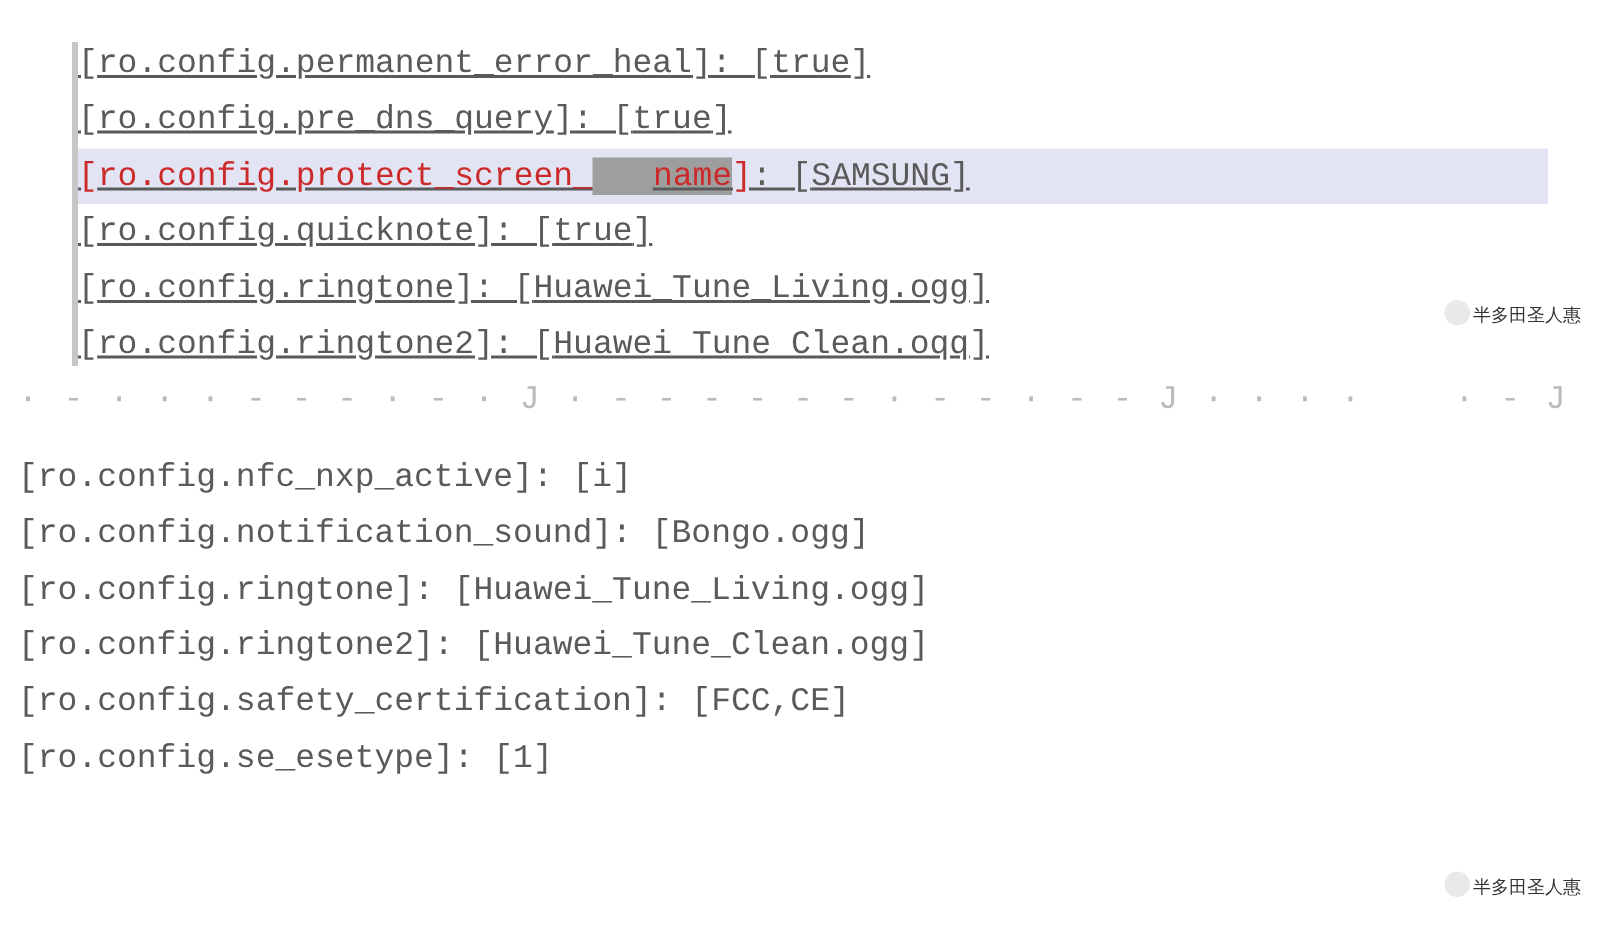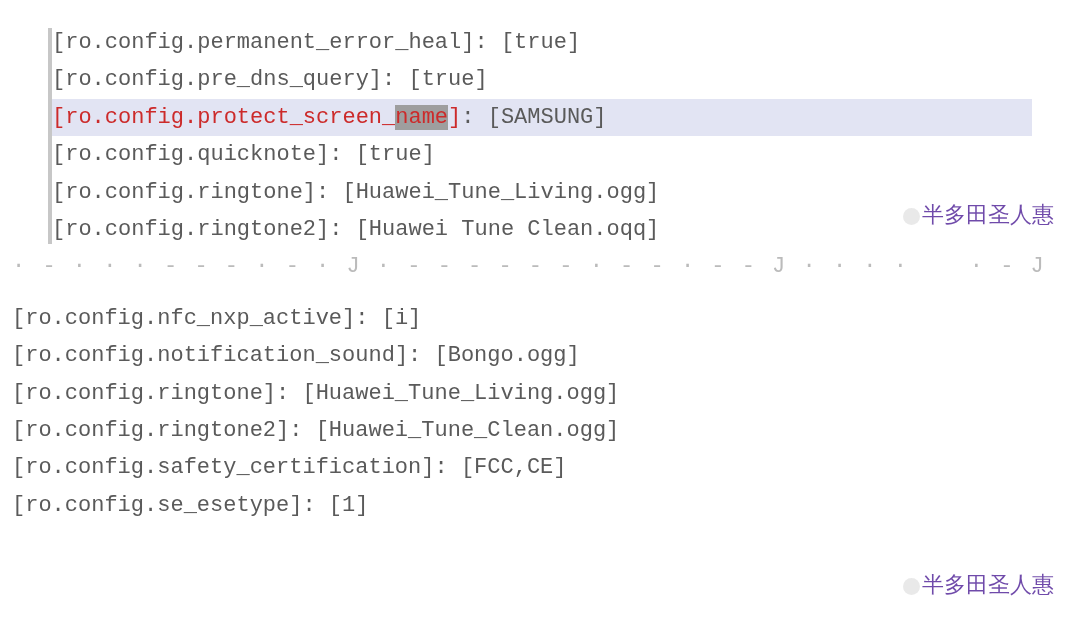--- a/index.html
+++ b/index.html
@@ -13,56 +13,57 @@
     font-size: 22px;
     color: #5a5a5a;
     position: relative;
   }
   .wrap {
     padding: 24px 48px 24px 52px;
     line-height: 1.7;
   }
   .section {
     position: relative;
+    text-decoration: underline;
   }
   .section .gutter {
     position: absolute;
     left: -4px;
     top: 4px;
     bottom: 4px;
     width: 4px;
     background: #c7c7c7;
   }
   .row {
     white-space: pre;
   }
   .row.hl {
     background: #e2e4f3;
     color: #5a5a5a;
   }
   .key       { color: #5a5a5a; }
   .key.red   { color: #cc2a2a; }
-  .sel       { background: #9e9e9e; color: #5a5a5a; }
+  .sel       { background: #9e9e9e; color: #5a5a5a; padding-left: 40px; }
   .sel.red   { background: #9e9e9e; color: #cc2a2a; }
   .sep {
     color: #bbbbbb;
     letter-spacing: 2px;
     white-space: pre;
     margin-left: -40px;
   }
   .sect2 {
     margin-left: -40px;
     margin-top: 14px;
   }
   
   .wm {
     position: absolute;
     right: 26px;
-    color: #4c1d95;
-    font-size: 22px;
+    color: #000000;
+    font-size: 12px;
     font-family: Liberation Mono, monospace;
     opacity: .8;
     white-space: nowrap;
     pointer-events: none;
   }
   .wm .dot {
     display: inline-block;
     width: 17px; height: 17px;
     border-radius: 50%;
     background: #e4e4e4;

